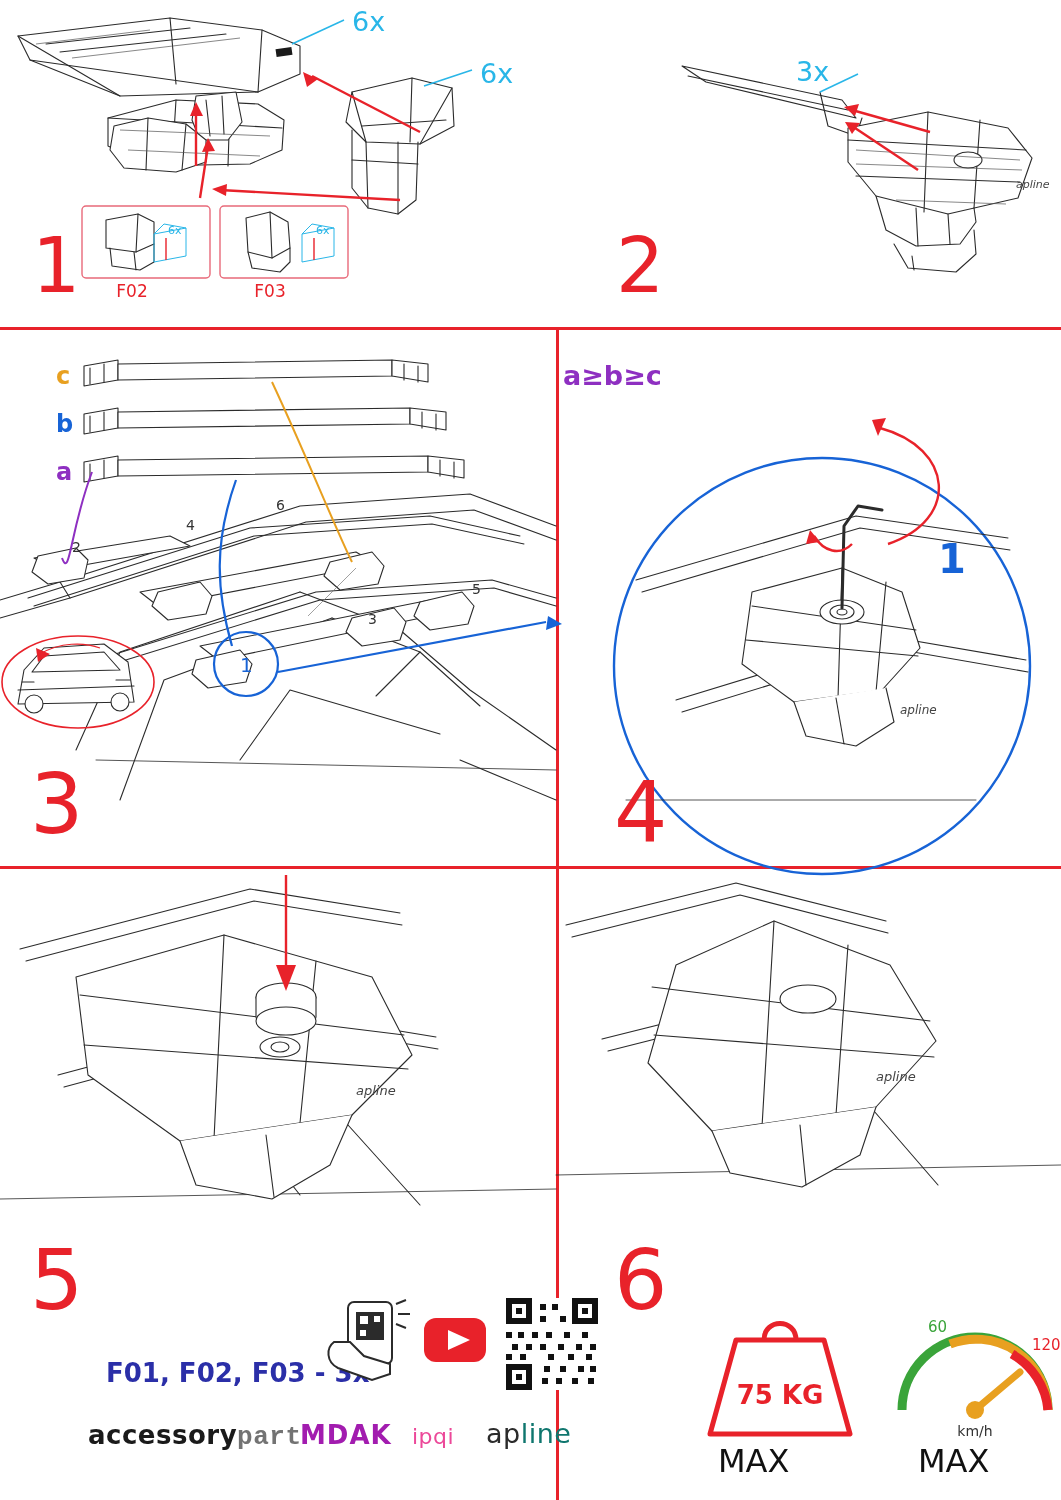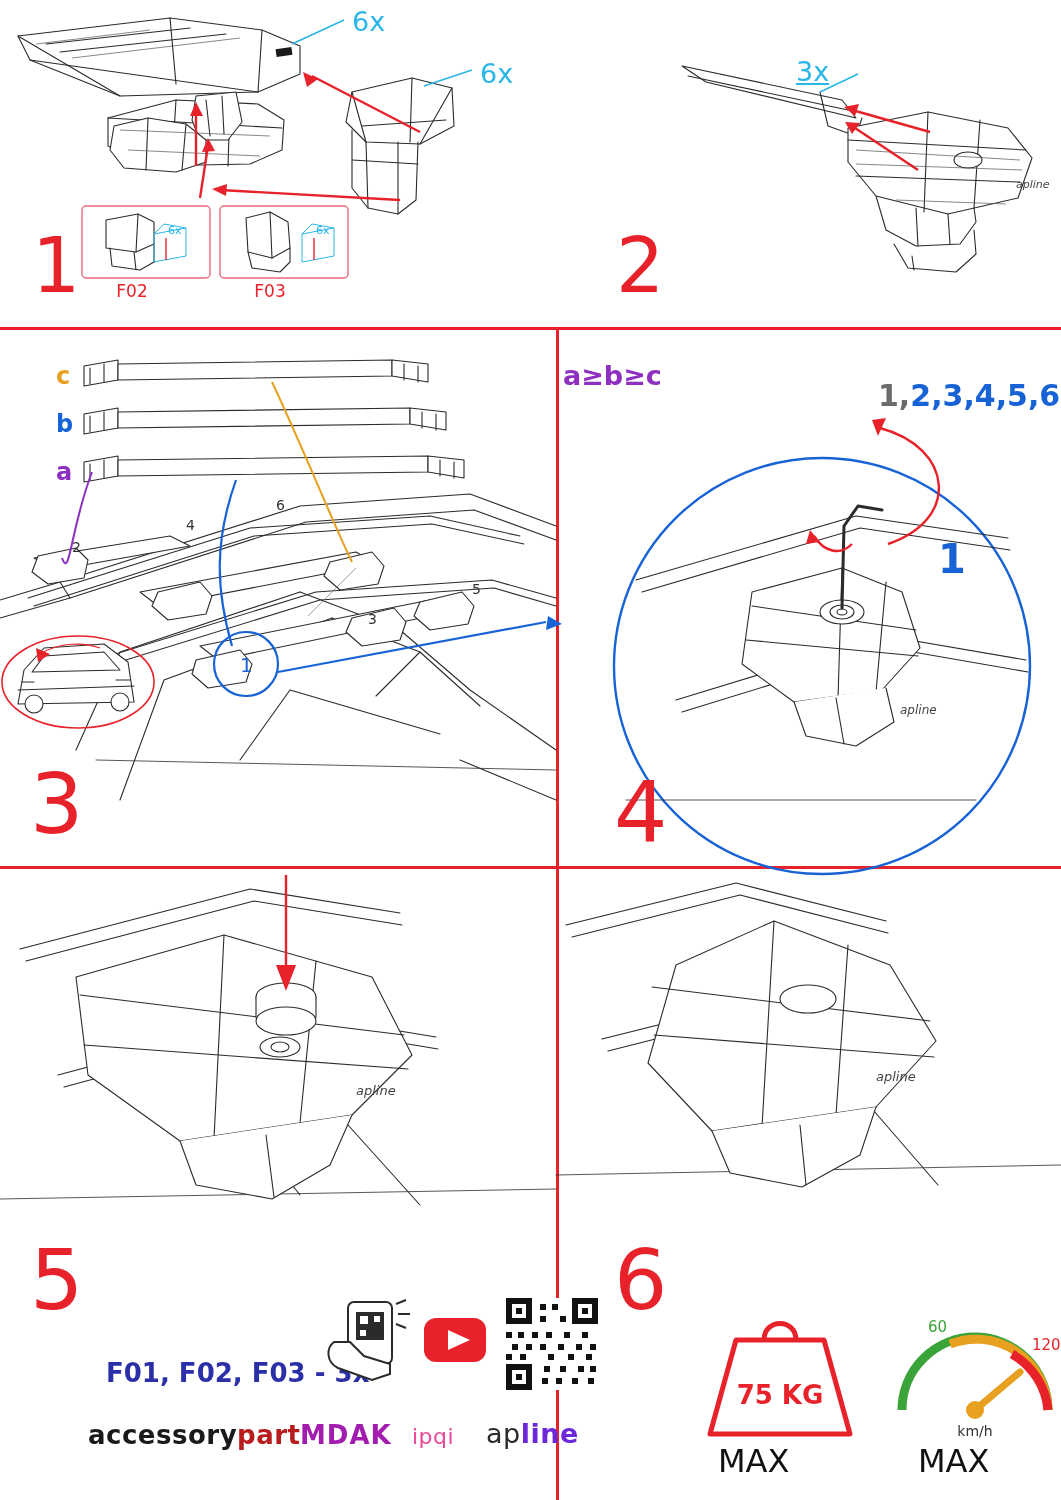--- a/index.html
+++ b/index.html
@@ -163,21 +163,21 @@
     </g>
     <g fill="#e8222a">
       <polygon points="288,107 303,104 299,116"></polygon>
       <polygon points="289,122 304,123 296,134"></polygon>
     </g>
 
     <path class="cyan" d="M264 92 L302 74"></path>
     <text x="460" y="188" font-size="11" fill="#444" font-family="DejaVu Sans" font-style="italic">apline</text>
   </svg>
 
-  <div class="qty" style="left:796px;top:56px;text-decoration:underline;">3x</div>
+  <div class="qty" style="left:796px;top:56px;">3x</div>
   <div class="step-num" style="left:616px;top:228px;font-size:76px;">2</div>
 
   <svg width="556" height="536" viewBox="0 0 556 536" style="left:0;top:330px;">
 
     <g class="ink">
       <g>
         <path d="M84 36 L118 30 L118 50 L84 56 Z" fill="#fff"></path>
         <path d="M118 34 L392 30 L392 46 L118 50 Z" fill="#fff"></path>
         <path d="M392 30 L428 34 L428 52 L392 46 Z" fill="#fff"></path>
         <path d="M90 38 L90 54"></path>
@@ -306,21 +306,20 @@
       <path d="M286 278 L288 196 L302 176 L326 180" stroke-width="3"></path>
     </g>
     <text x="344" y="384" font-size="12" fill="#444" font-family="DejaVu Sans" font-style="italic">apline</text>
 
     <path class="red" d="M258 206 C268 222 284 226 296 214"></path>
     <polygon points="254,200 250,214 264,212" fill="#e8222a"></polygon>
     <path class="red" d="M324 98 C398 118 404 190 332 214" stroke-width="3"></path>
     <polygon points="316,90 330,88 322,106" fill="#e8222a"></polygon>
   </svg>
 
-  <div class="lbl" style="left:878px;top:378px;font-size:30px;font-weight:bold;color:#1763d6;"><span style="color:#6b6b6b;">1,</span><span>2,3,4,5,6</span></div>
   <div class="lbl" style="left:938px;top:536px;font-size:40px;font-weight:bold;color:#1763d6;">1</div>
   <div class="step-num" style="left:614px;top:770px;font-size:84px;">4</div>
 
   <svg width="556" height="400" viewBox="0 0 556 400" style="left:0;top:869px;">
     <g class="ink">
       <path d="M20 80 L250 20 L400 44"></path>
       <path d="M26 92 L254 32 L402 56"></path>
       <path d="M58 206 L290 144 L436 168"></path>
       <path d="M64 218 L294 156 L438 180"></path>
       <path d="M0 330 L556 320" stroke-width="0.8"></path>
@@ -426,27 +425,27 @@
         <rect x="240" y="68" width="6" height="6"></rect>
         <rect x="258" y="68" width="6" height="6"></rect>
         <rect x="270" y="68" width="6" height="6"></rect>
       <rect x="222" y="80" width="6" height="6"></rect>
         <rect x="236" y="80" width="6" height="6"></rect>
         <rect x="252" y="80" width="6" height="6"></rect>
         <rect x="268" y="80" width="6" height="6"></rect>
     </g>
   </svg>
 
-  <div class="brand" style="position:absolute;left:88px;top:1420px;font-size:26px;font-weight:bold;color:#1a1a1a;"><span>accessory</span><span style="color:#b91c1c;">part</span></div>
+  <div class="brand" style="position:absolute;left:88px;top:1420px;font-size:26px;font-weight:bold;color:#1a1a1a;"><span>accessory</span><span style="color:#737373;font-family:Liberation Mono, monospace;">part</span></div>
 
   <div class="brand" style="position:absolute;left:300px;top:1420px;font-size:26px;font-weight:bold;color:#a21caf;letter-spacing:1px;"><span>MDAK</span></div>
 
   <div class="brand" style="position:absolute;left:412px;top:1424px;font-size:22px;color:#ec4899;"><span>ipqi</span></div>
 
-  <div class="brand" style="position:absolute;left:486px;top:1418px;font-size:27px;color:#2b2b2b;"><span>ap</span><span style="color:#6d28d9;font-weight:bold;">line</span></div>
+  <div class="brand" style="position:absolute;left:486px;top:1418px;font-size:27px;color:#2b2b2b;"><span>ap</span><span style="color:#0f766e;">line</span></div>
 
   <svg width="180" height="150" viewBox="0 0 180 150" style="left:690px;top:1300px;">
     <path d="M46 40 L134 40 L160 134 L20 134 Z" fill="none" stroke="#e8222a" stroke-width="5" stroke-linejoin="round"></path>
     <path d="M74 40 C74 18 106 18 106 40" fill="none" stroke="#e8222a" stroke-width="5"></path>
     <text x="90" y="104" text-anchor="middle" font-size="26" fill="#e8222a" font-family="DejaVu Sans" font-weight="bold">75 KG</text>
   </svg>
   <div class="lbl" style="left:718px;top:1442px;font-size:32px;color:#111;">MAX</div>
 
   <svg width="190" height="150" viewBox="0 0 190 150" style="left:880px;top:1298px;">
     <path d="M22 112 A72 72 0 0 1 168 112" fill="none" stroke="#3aa43a" stroke-width="9"></path>

